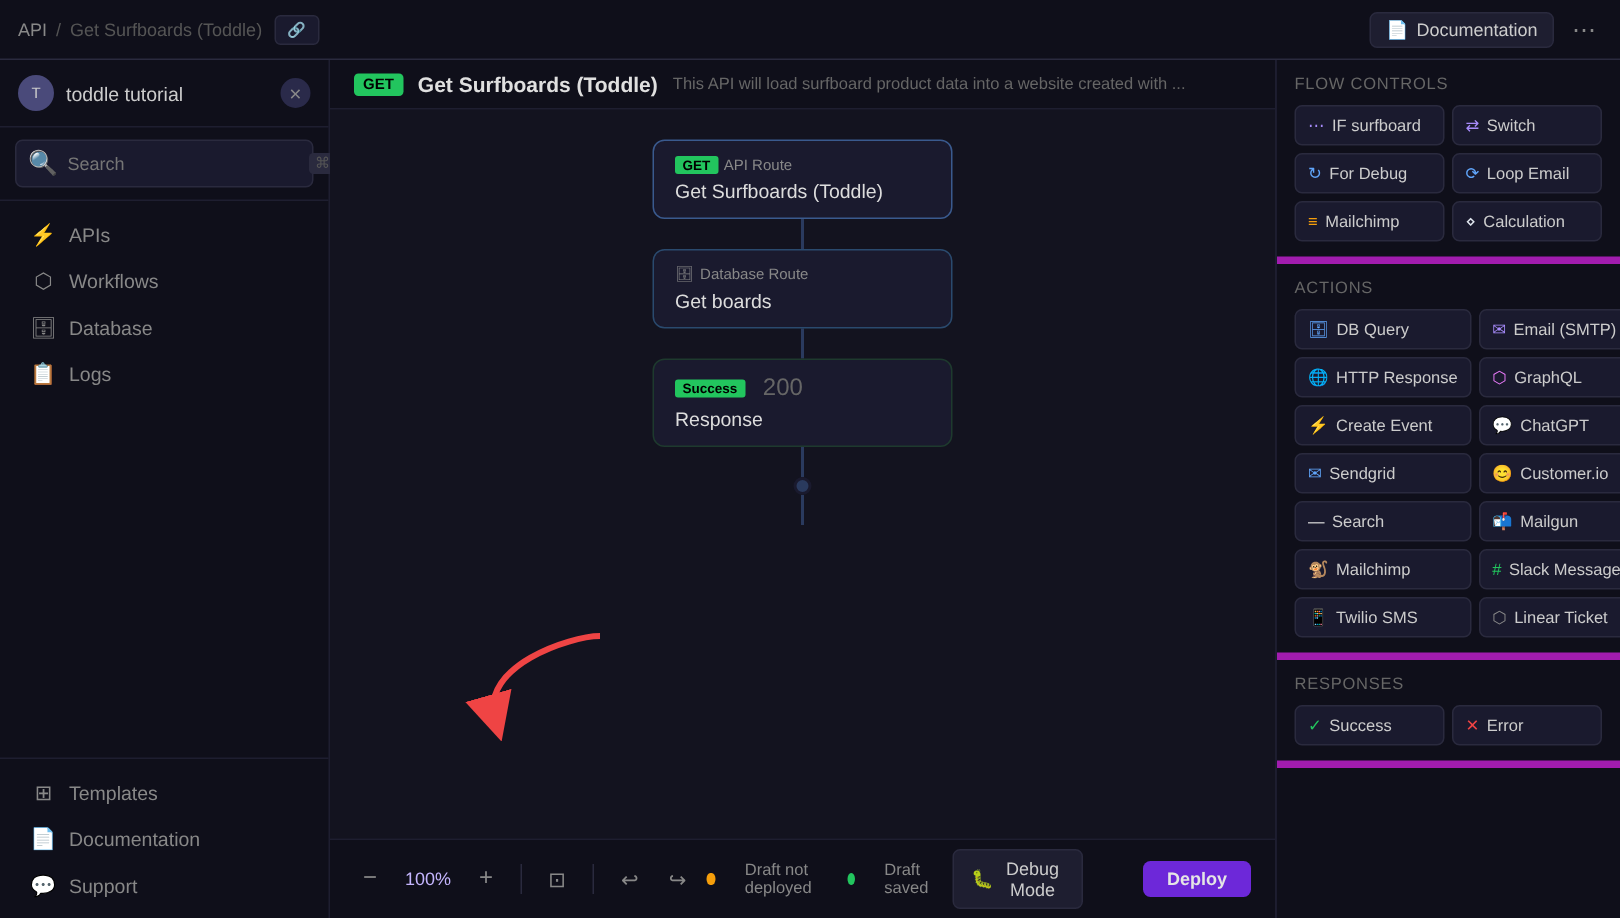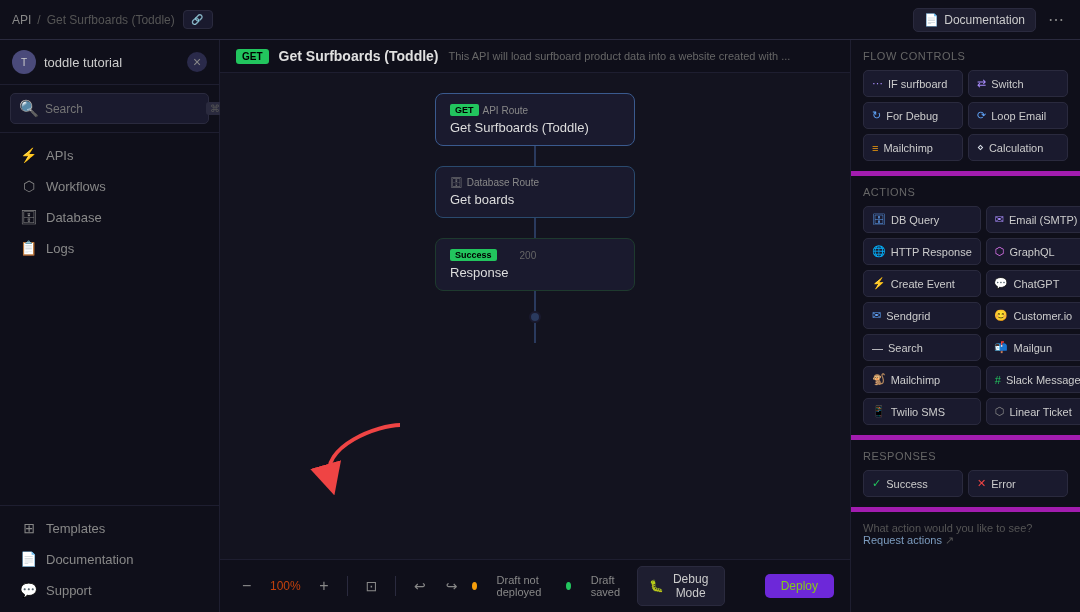--- a/index.html
+++ b/index.html
@@ -47,39 +47,39 @@
     .flow-node.api-node { border-color: #3a5a8e; }
     .flow-node.db-node { border-color: #2a4a6e; }
     .flow-node.success-node { border-color: #1e3a2e; }
     .node-label { font-size: 10px; color: #888; display: flex; align-items: center; gap: 4px; margin-bottom: 4px; }
     .node-label .badge { padding: 1px 5px; border-radius: 2px; font-size: 9px; font-weight: 700; }
     .node-label .get-lbl { background: #22c55e; color: #000; }
     .node-title { font-size: 13px; color: #ddd; font-weight: 500; }
     .connector { width: 2px; height: 20px; background: #2a3a5e; margin: 0 auto; }
     .connector-dot { width: 12px; height: 12px; background: #2a3a5e; border-radius: 50%; margin: 0 auto; border: 2px solid #1a1a2e; }
     .success-badge { background: #22c55e; color: #000; font-size: 9px; font-weight: 700; padding: 1px 5px; border-radius: 2px; }
-    .success-code { font-size: 10px; color: #666; margin-left: 19px; }
+    .success-code { font-size: 16px; color: #666; margin-left: 8px; }
 
     
     .arrow-overlay { position: absolute; bottom: 60px; left: 80px; pointer-events: none; }
     .red-arrow { width: 120px; height: 80px; }
 
     
     .canvas-toolbar { display: flex; align-items: center; gap: 8px; padding: 6px 16px; background: #0f0f1a; border-top: 1px solid #1e1e30; flex-shrink: 0; }
     .zoom-btn { background: none; border: none; color: #888; cursor: pointer; font-size: 16px; padding: 2px 6px; }
-    .zoom-level { font-size: 12px; color: #c2410c; min-width: 40px; text-align: center; }
+    .zoom-level { font-size: 12px; color: #c4b5fd; min-width: 40px; text-align: center; }
     .toolbar-sep { width: 1px; height: 20px; background: #2a2a3e; margin: 0 4px; }
     .toolbar-btn { background: none; border: none; color: #888; cursor: pointer; font-size: 14px; padding: 4px 6px; border-radius: 4px; }
     .status-area { margin-left: auto; display: flex; align-items: center; gap: 12px; }
     .status-item { display: flex; align-items: center; gap: 20px; font-size: 11px; color: #888; }
     .status-dot { width: 8px; height: 8px; border-radius: 50%; }
     .status-dot.warning { background: #f59e0b; }
     .status-dot.saved { background: #22c55e; }
     .debug-btn { background: #1e1e30; border: 1px solid #2a2a3e; border-radius: 5px; padding: 5px 12px; font-size: 12px; color: #ccc; cursor: pointer; display: flex; align-items: center; gap: 5px; }
-    .deploy-btn { background: #6d28d9; border: none; border-radius: 5px; padding: 5px 16px; font-size: 12px; color: #84cc16; cursor: pointer; font-weight: 400; margin-left: 28px; }
+    .deploy-btn { background: #6d28d9; border: none; border-radius: 5px; padding: 5px 16px; font-size: 12px; color: #e5e5e5; cursor: pointer; font-weight: 700; margin-left: 28px; }
 
     
     .right-panel { width: 230px; background: #0f0f1a; border-left: 1px solid #1e1e30; display: flex; flex-direction: column; overflow-y: auto; flex-shrink: 0; }
     .panel-section { padding: 10px 12px; border-bottom: 5px solid #a21caf; }
     .panel-section-title { font-size: 11px; color: #666; margin-bottom: 8px; font-weight: 500; text-transform: uppercase; letter-spacing: 0.5px; }
     .control-grid { display: grid; grid-template-columns: 1fr 1fr; gap: 5px; }
     .control-btn { display: flex; align-items: center; gap: 5px; background: #1a1a2e; border: 1px solid #2a2a3e; border-radius: 5px; padding: 6px 8px; font-size: 11px; color: #ccc; cursor: pointer; white-space: nowrap; }
     .action-grid { display: grid; grid-template-columns: 1fr 1fr; gap: 5px; }
     .action-btn { display: flex; align-items: center; gap: 5px; background: #1a1a2e; border: 1px solid #2a2a3e; border-radius: 5px; padding: 6px 8px; font-size: 11px; color: #ccc; cursor: pointer; white-space: nowrap; }
     .panel-footer { padding: 10px 12px; font-size: 11px; color: #555; }
@@ -342,19 +342,15 @@
           <span style="color:#22c55e">✓</span>
           <span>Success</span>
         </button>
         <button class="action-btn">
           <span style="color:#ef4444">✕</span>
           <span>Error</span>
         </button>
       </div>
     </div>
 
-    <div class="panel-footer">
-      <span>What action would you like to see?</span><br>
-      <a href="#">Request actions</a> ↗
-    </div>
   </div>
 
 </div>
 
 </body></html>

